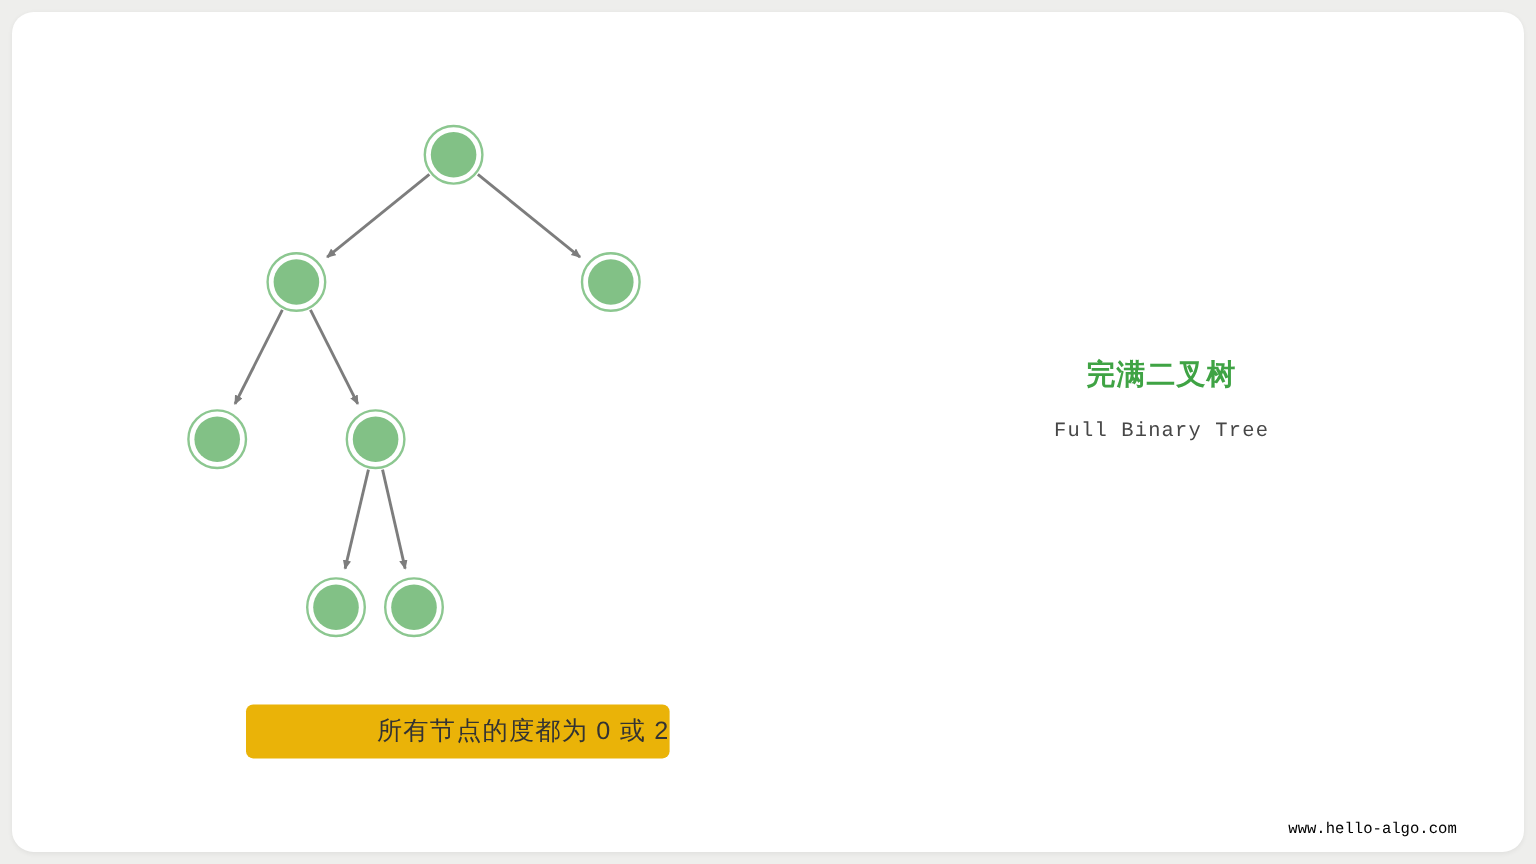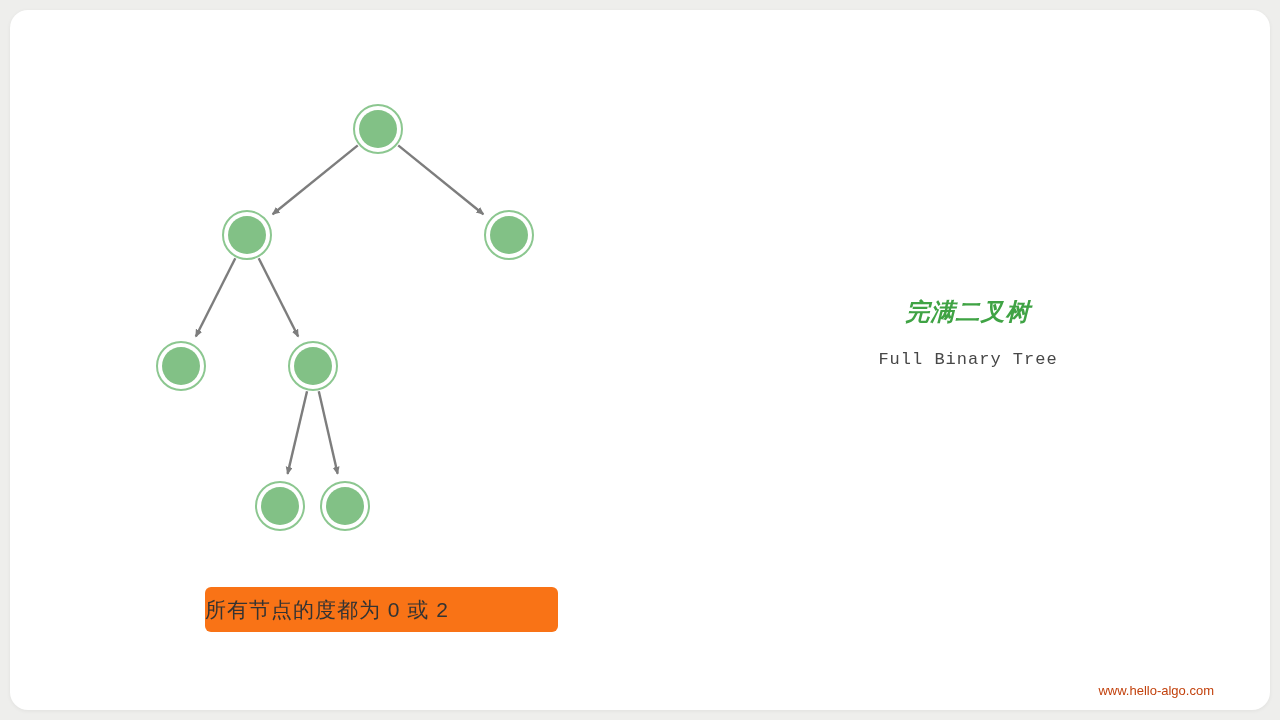--- a/index.html
+++ b/index.html
@@ -26,47 +26,46 @@
     position: absolute;
     left: 758px; top: 296px;
     width: 420px;
     text-align: center;
   }
   .title {
     font-size: 24px;
     font-weight: bold;
     color: #3fa344;
     letter-spacing: 1px;
-    font-style: italic;
   }
   .subtitle {
     margin-top: 22px;
     font-family: Liberation Mono, monospace;
     font-size: 17px;
     color: #474747;
     letter-spacing: 1px;
   }
   .caption {
     position: absolute;
     left: 205px; top: 587px;
     width: 353px; height: 45px;
-    background: #f97316;
+    background: #eab308;
     border-radius: 6px;
     color: #333333;
     font-size: 21px;
     line-height: 45px;
-    text-align: left;
+    text-align: right;
     letter-spacing: 1px;
   }
   .watermark {
     position: absolute;
     right: 66px; bottom: 22px;
-    font-family: Liberation Sans, sans-serif;
+    font-family: Liberation Mono, monospace;
     font-size: 13px;
-    color: #c2410c;
+    color: #000000;
   }
 </style>
 </head>
 <body>
 
 <div class="card"></div>
 
 <svg id="tree-svg" viewBox="0 0 1280 720">
   <defs>
     <marker id="arrowhead" markerWidth="9" markerHeight="8" refX="7" refY="3.5" orient="auto" markerUnits="userSpaceOnUse">

